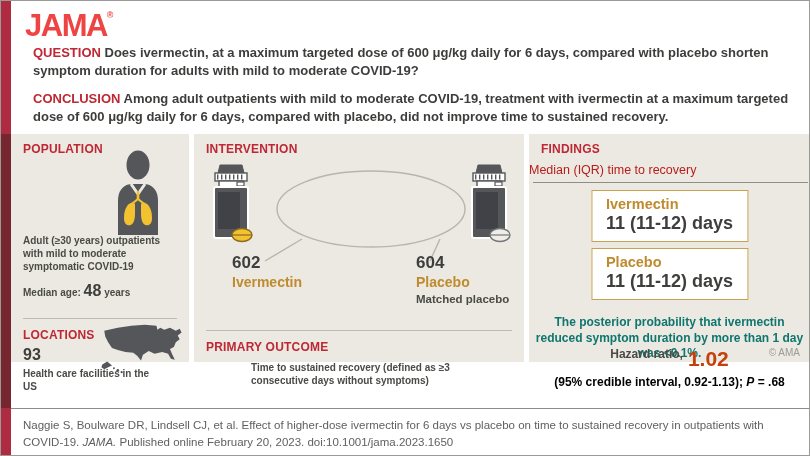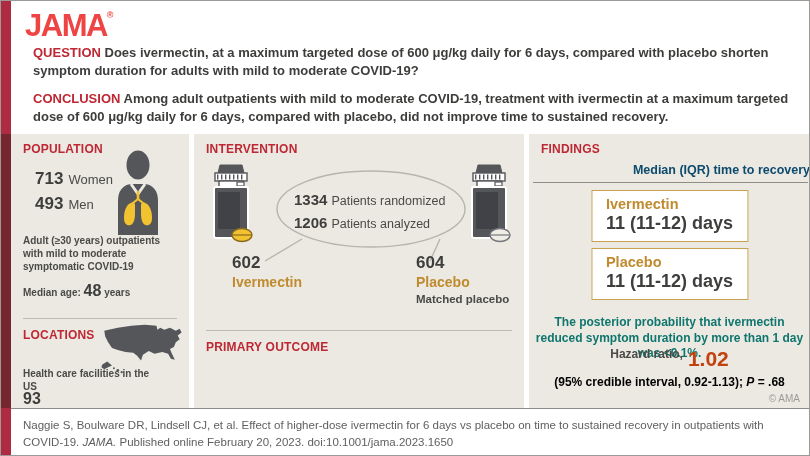--- a/index.html
+++ b/index.html
@@ -22,21 +22,21 @@
   .logo { position:absolute; left:14px; top:7px; font-size:31px; font-weight:700;
           letter-spacing:-1.5px; color:#ef4444; }
   .logo sup { font-size:9px; letter-spacing:0; vertical-align:18px; }
   .qa { position:absolute; left:22px; width:765px; font-size:13px; font-weight:700;
         color:#3d3d3b; line-height:1.42; }
   .qa-q { top:43px; }
   .qa-c { top:89px; }
   .qa-label { color:#be2733; }
 
   
-  .panel { position:absolute; top:133px; height:274px; background:#ebe9e2; }
+  .panel { position:absolute; top:133px; height:228px; background:#ebe9e2; }
   .p1 { left:10px;  width:178px; }
   .p2 { left:193px; width:330px; }
   .p3 { left:528px; width:281px; }
 
   .sec-head { position:absolute; font-size:12px; font-weight:700; color:#be2733;
               letter-spacing:.2px; }
   .divider { position:absolute; left:12px; right:12px; border-top:1px solid #bdbbb3; }
 
   .num-lg { font-size:17px; font-weight:700; color:#3e3e3c; }
   .num-md { font-size:16px; font-weight:700; color:#3e3e3c; }
@@ -49,21 +49,21 @@
   .pop-stats .row { line-height:24px; white-space:nowrap; }
   .pop-stats .num-lg { margin-right:5px; }
   .person-icon { position:absolute; left:104px; top:15px; }
   .pop-desc { position:absolute; left:12px; top:100px; width:158px; }
   .pop-age { position:absolute; left:12px; top:148px; white-space:nowrap; }
   .pop-div { top:184px; }
 
   
   .loc-head { left:12px; top:194px; }
   .map-icon { position:absolute; left:84px; top:186px; }
-  .loc-count { position:absolute; left:12px; top:212px;margin-top:44px; }
+  .loc-count { position:absolute; left:12px; top:212px; }
   .loc-label { position:absolute; left:12px; top:233px; width:135px; }
 
   
   .int-head { left:12px; top:8px; }
   .bottle { position:absolute; top:30px; }
   .bottle-1 { left:14px; }
   .bottle-2 { left:272px; }
   .flow-svg { position:absolute; left:0; top:30px; }
   .ellipse-text { position:absolute; left:100px; top:55px; white-space:nowrap; line-height:21px; }
   .ellipse-text .n { font-size:15px; font-weight:700; color:#3e3e3c; margin-right:4px; }
@@ -72,22 +72,22 @@
   .arm-1 { left:38px; width:172px; }
   .arm-2 { left:222px; width:104px; }
   .arm-name { font-size:14px; font-weight:700; color:#bf8b2e; margin-top:1px; }
   .arm-desc { margin-top:2px; }
   .int-div { top:196px; }
   .po-head { left:12px; top:206px; }
   .po-text { position:absolute; left:57px; top:227px; width:240px; }
 
   
   .fin-head { left:12px; top:8px; }
-  .fin-sub { position:absolute; left:0; right:0; top:29px; text-align:right;
-             font-size:12.5px; font-weight:700; color:#0c4a6e; }
+  .fin-sub { position:absolute; left:0; right:0; top:29px; text-align:left;
+             font-size:12.5px; font-weight:400; color:#b91c1c; }
   .fin-rule { position:absolute; left:4px; right:2px; top:48px; border-top:1px solid #8f8d86; }
   .fin-box { position:absolute; left:50%; transform:translateX(-50%);
              background:#ffffff; border:1px solid #c8a150; padding:5px 14px 7px;
              white-space:nowrap; text-align:left; }
   .fin-box-1 { top:56px; }
   .fin-box-2 { top:114px; }
   .fin-box .name { font-size:14.5px; font-weight:700; color:#bf8b2e; }
   .fin-box .val  { font-size:18px; font-weight:700; color:#3e3e3c; margin-top:1px; }
   .fin-post { position:absolute; left:4px; right:4px; top:181px; text-align:center;
               font-size:12px; font-weight:700; color:#0f766e; line-height:1.3; }
@@ -119,24 +119,20 @@
 
   <div class="hdr">
     <div class="logo"><span>JAMA</span><sup>®</sup></div>
     <p class="qa qa-q"><span class="qa-label">QUESTION</span><span> Does ivermectin, at a maximum targeted dose of 600 μg/kg daily for 6 days, compared with placebo shorten symptom duration for adults with mild to moderate COVID-19?</span></p>
     <p class="qa qa-c"><span class="qa-label">CONCLUSION</span><span> Among adult outpatients with mild to moderate COVID-19, treatment with ivermectin at a maximum targeted dose of 600 μg/kg daily for 6 days, compared with placebo, did not improve time to sustained recovery.</span></p>
   </div>
 
   <div class="panel p1">
     <div class="sec-head" style="left:12px;top:8px;">POPULATION</div>
 
-    <div class="pop-stats">
-      <div class="row"><span class="num-lg">713</span><span class="lbl">Women</span></div>
-      <div class="row"><span class="num-lg">493</span><span class="lbl">Men</span></div>
-    </div>
 
     <svg class="person-icon" width="46" height="86" viewBox="0 0 46 86">
       <ellipse cx="23" cy="16" rx="11.5" ry="14.5" fill="#55565a"></ellipse>
       <path d="M3,86 L3,52 C3,39 11,35 17,35 L29,35 C35,35 43,39 43,52 L43,86 Z" fill="#55565a"></path>
       <path d="M16,35 L23,45 L30,35" fill="none" stroke="#ebe9e2" stroke-width="3"></path>
       <path d="M23,42 L23,50" stroke="#f2c231" stroke-width="2.6" fill="none"></path>
       <path d="M23,50 L18,54 M23,50 L28,54" stroke="#f2c231" stroke-width="2.2" fill="none"></path>
       <path d="M18,53 C11,55 9,62 9,69 C9,75 12,77 15.5,76 C18.5,75 20,71 20,64 L20,55 Z" fill="#f2c231"></path>
       <path d="M28,53 C35,55 37,62 37,69 C37,75 34,77 30.5,76 C27.5,75 26,71 26,64 L26,55 Z" fill="#f2c231"></path>
     </svg>
@@ -189,39 +185,36 @@
       <ellipse cx="34" cy="71" rx="10" ry="6.5" fill="#efede6" stroke="#74757a" stroke-width="1.4"></ellipse>
       <line x1="24.5" y1="71" x2="43.5" y2="71" stroke="#74757a" stroke-width="1.2"></line>
     </svg>
 
     <svg class="flow-svg" width="330" height="130" viewBox="0 0 330 130">
       <ellipse cx="177" cy="45" rx="94" ry="38" fill="none" stroke="#b7b5ad" stroke-width="1.4"></ellipse>
       <path d="M108,75 L71,97" fill="none" stroke="#b7b5ad" stroke-width="1.4"></path>
       <path d="M246,75 L236,97" fill="none" stroke="#b7b5ad" stroke-width="1.4"></path>
     </svg>
 
-    <div class="ellipse-text">
-      <div><span class="n">1334</span><span class="t">Patients randomized</span></div>
-      <div><span class="n">1206</span><span class="t">Patients analyzed</span></div>
-    </div>
 
     <div class="arm arm-1">
       <div class="num-lg">602</div>
       <div class="arm-name">Ivermectin</div>
     </div>
 
     <div class="arm arm-2">
       <div class="num-lg">604</div>
       <div class="arm-name">Placebo</div>
       <div class="body-sm arm-desc">Matched placebo</div>
     </div>
 
     <div class="divider int-div"></div>
 
     <div class="sec-head po-head">PRIMARY OUTCOME</div>
+    <div class="body-txt po-text">Time to sustained recovery (defined as ≥3 consecutive days without symptoms)</div>
   </div>
 
   <div class="panel p3">
     <div class="sec-head fin-head">FINDINGS</div>
     <div class="fin-sub">Median (IQR) time to recovery</div>
     <div class="fin-rule"></div>
 
     <div class="fin-box fin-box-1">
       <div class="name">Ivermectin</div>
       <div class="val">11 (11-12) days</div>

